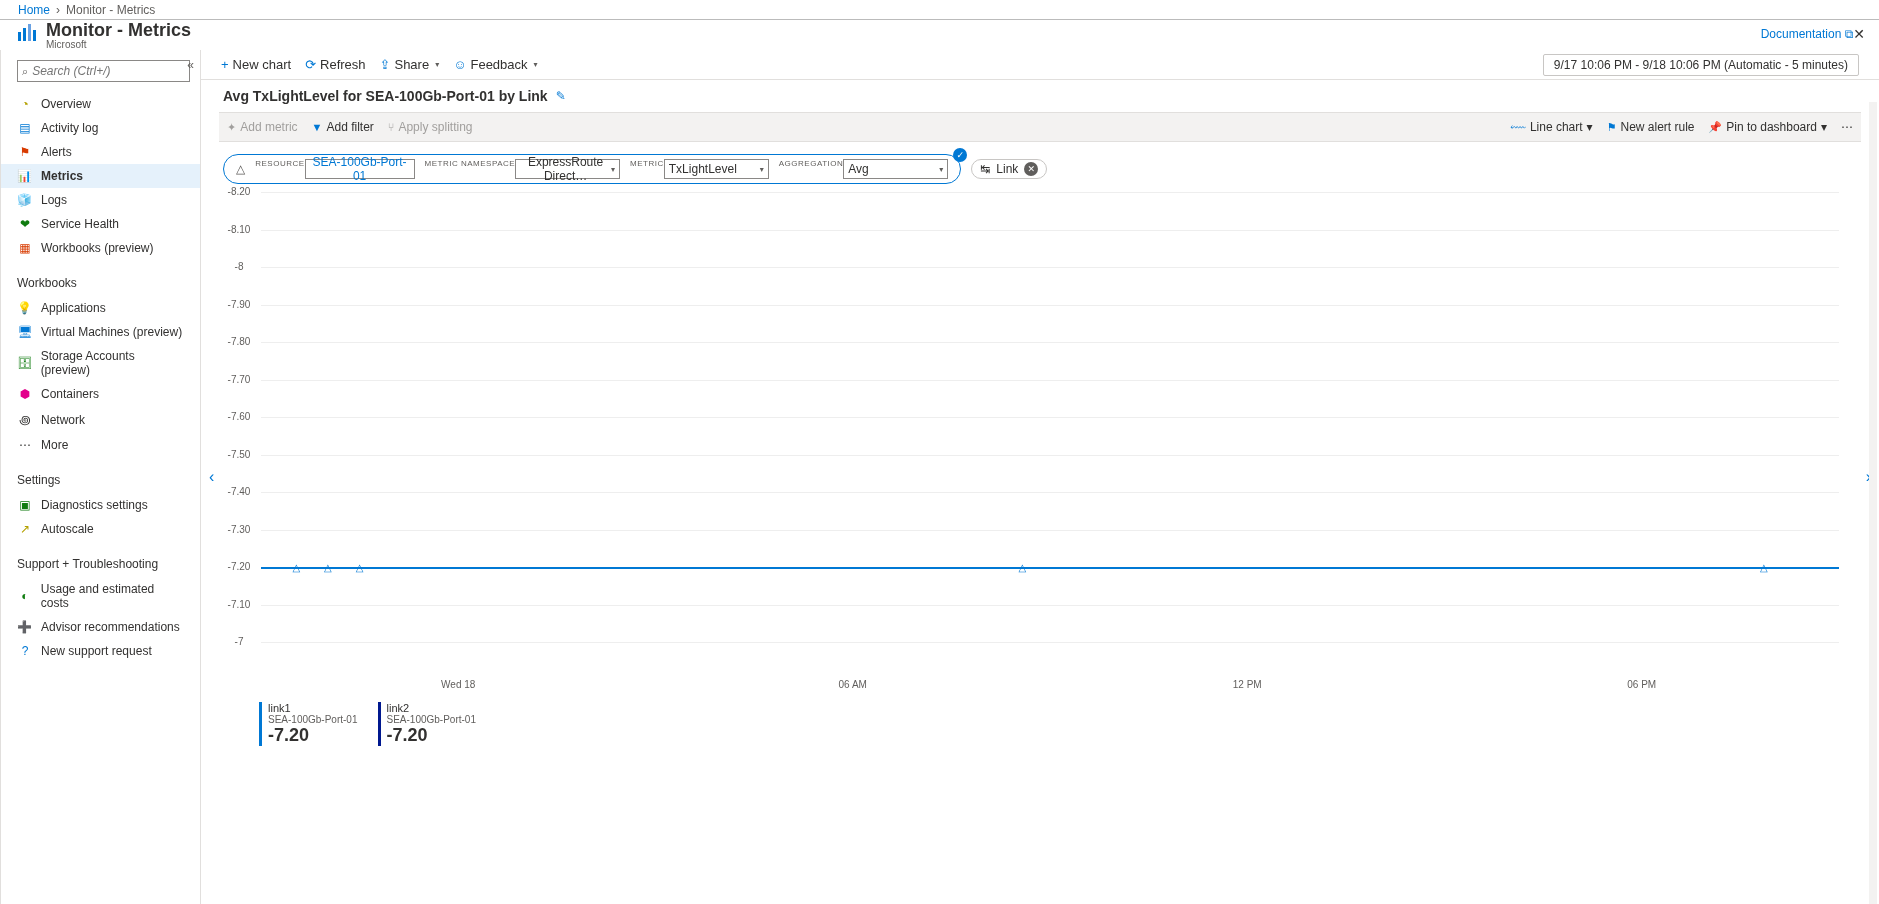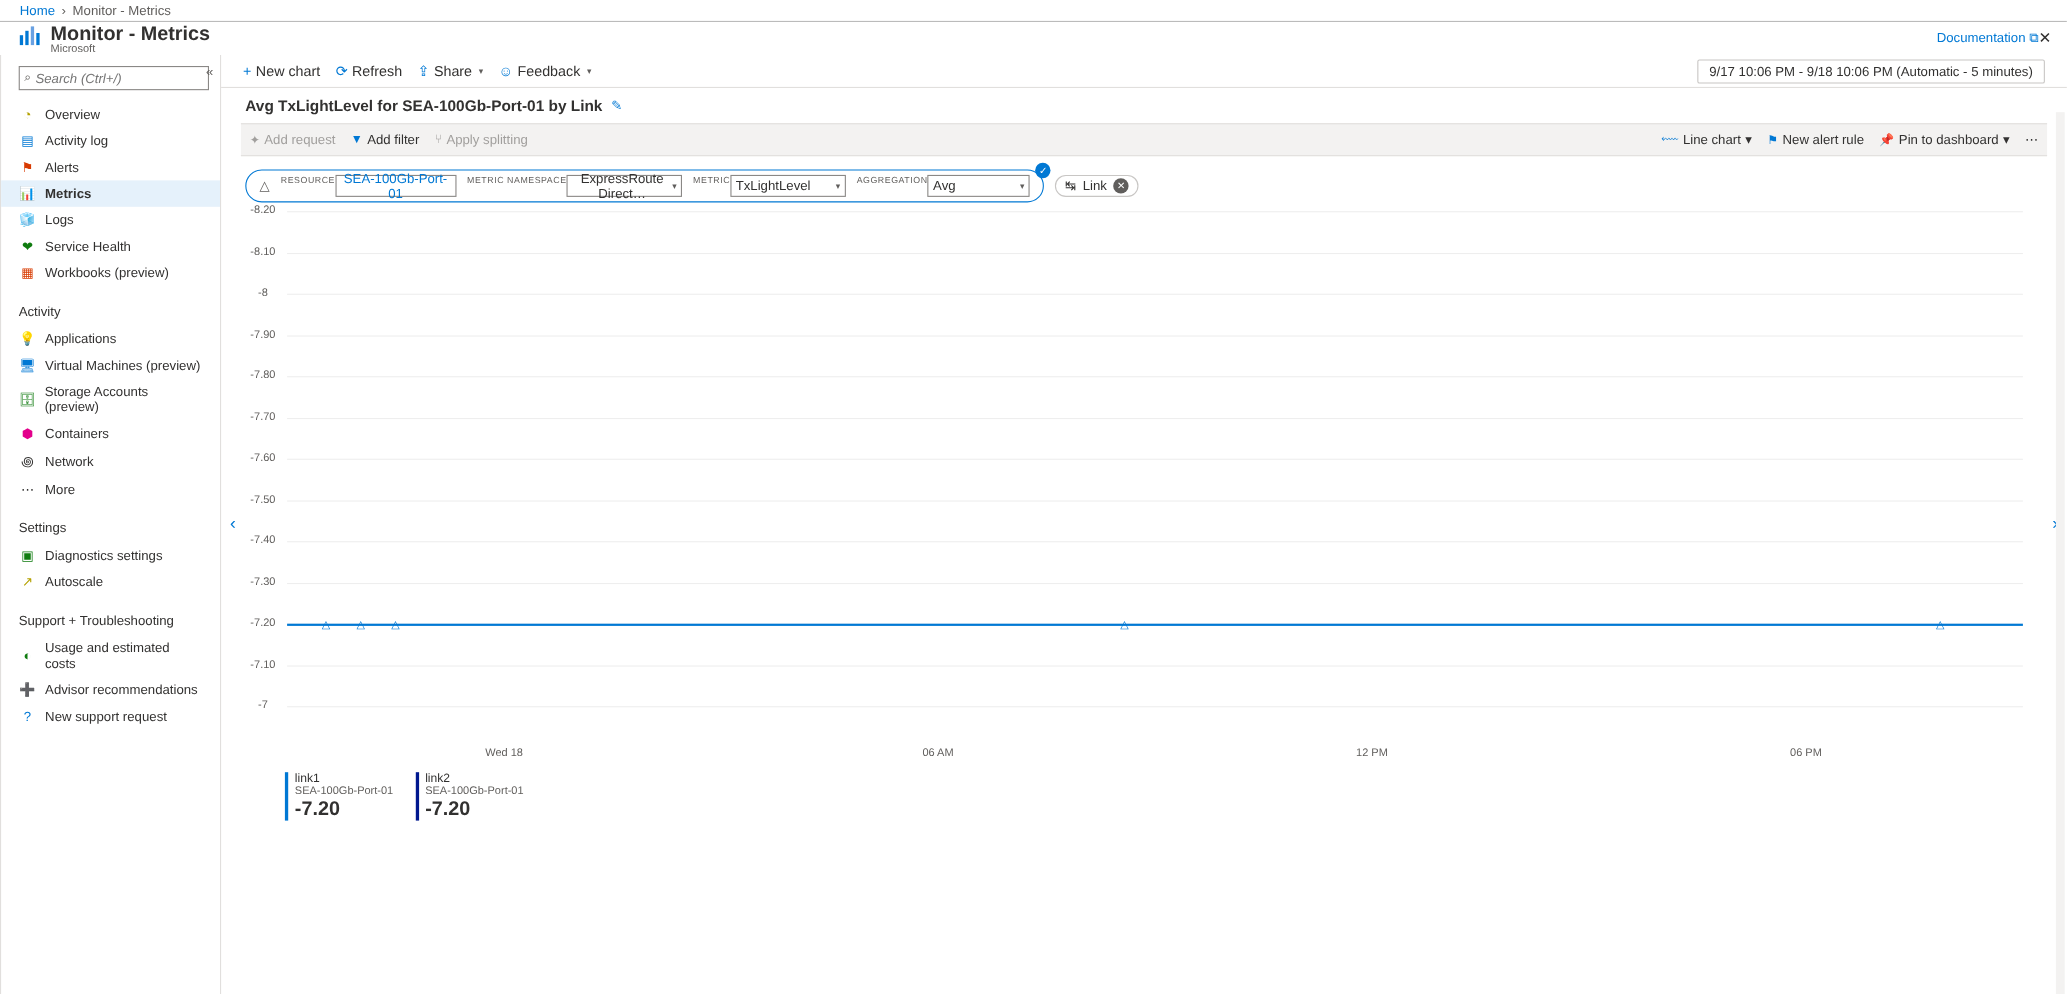--- a/index.html
+++ b/index.html
@@ -147,21 +147,21 @@
           <div class="navitem">
             <span class="nicon" style="color: rgb(16, 124, 16);">❤</span>
             <span>Service Health</span>
           </div>
           <div class="navitem">
             <span class="nicon" style="color: rgb(216, 59, 1);">▦</span>
             <span>Workbooks (preview)</span>
           </div>
         </div>
         <div class="navgroup">
-          <div class="navhead">Activity</div>
+          <div class="navhead">Workbooks</div>
           <div class="navitem">
             <span class="nicon" style="color: rgb(136, 23, 152);">💡</span>
             <span>Applications</span>
           </div>
           <div class="navitem">
             <span class="nicon" style="color: rgb(0, 120, 212);">🖥</span>
             <span>Virtual Machines (preview)</span>
           </div>
           <div class="navitem">
             <span class="nicon" style="color: rgb(16, 124, 16);">🗄</span>
@@ -236,21 +236,21 @@
     </div>
 
     <div class="charttitlebar">
       <span class="ct">Avg TxLightLevel for SEA-100Gb-Port-01 by Link</span>
       <span class="pencil">✎</span>
     </div>
 
     <div class="metricbar">
       <div class="mbtn disabled">
           <span class="micon">✦</span>
-          <span>Add request</span>
+          <span>Add metric</span>
         </div>
       <div class="mbtn">
           <span class="micon" style="color:#0078d4">▼</span>
           <span>Add filter</span>
         </div>
       <div class="mbtn disabled">
           <span class="micon">⑂</span>
           <span>Apply splitting</span>
         </div>
       <div class="spacer"></div>
@@ -291,21 +291,21 @@
         </div>
         <div class="grp">
           <span class="lbl">METRIC</span>
           <div class="sel" style="width:105px">
               <span>TxLightLevel</span>
               <span class="chev">▾</span>
             </div>
         </div>
         <div class="grp">
           <span class="lbl">AGGREGATION</span>
-          <div class="sel" style="width:93px">
+          <div class="sel" style="width:105px">
               <span>Avg</span>
               <span class="chev">▾</span>
             </div>
         </div>
         <div class="check">✓</div>
       </div>
       <div class="filterpill">
         <span>↹</span>
         <span>Link</span>
         <span class="xicon">✕</span>

